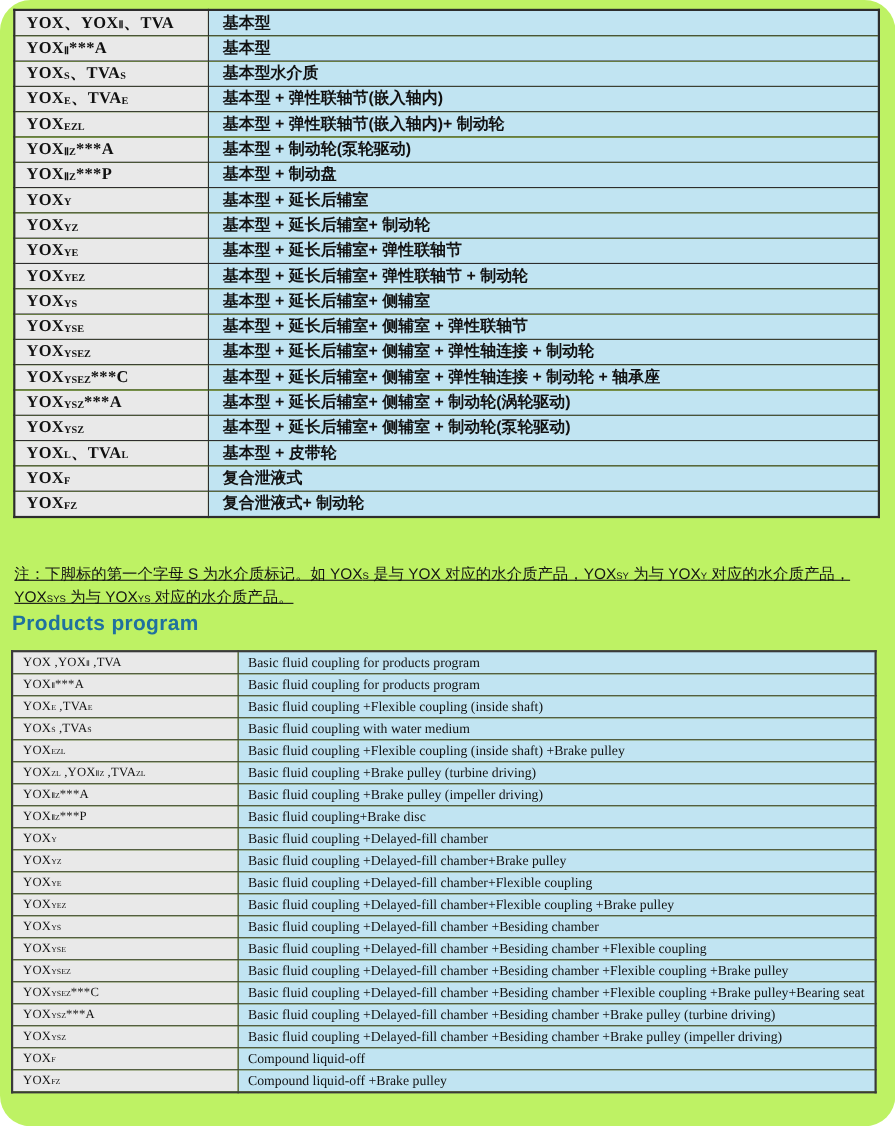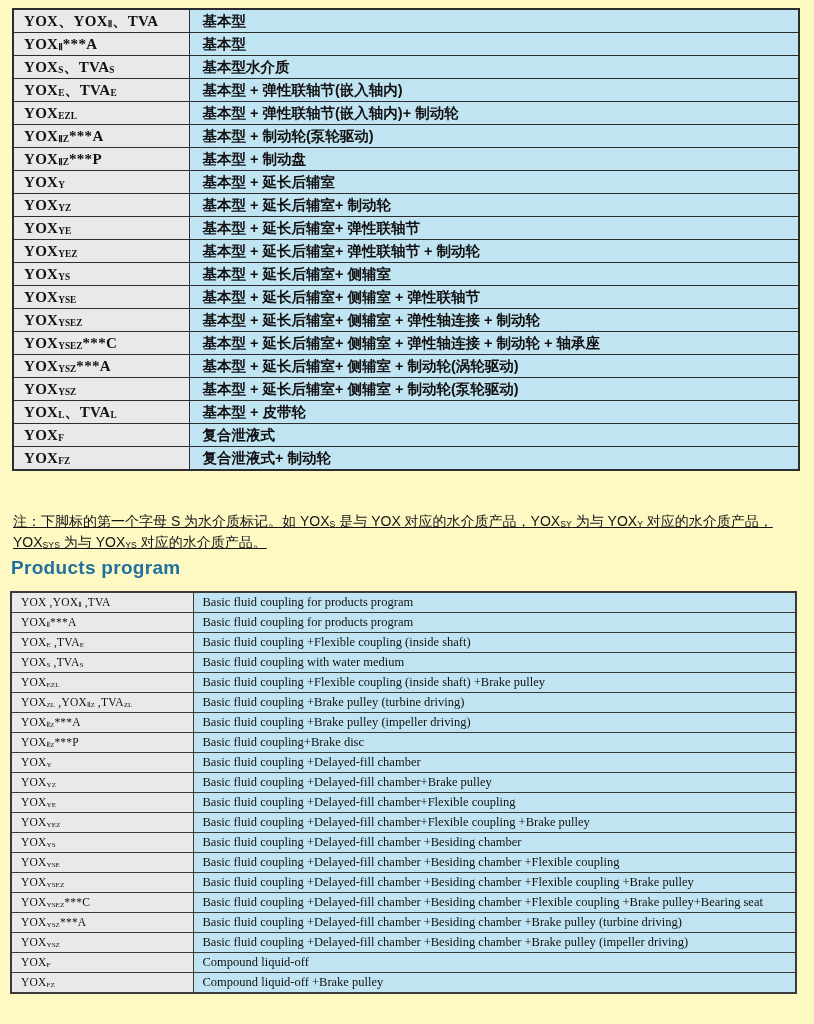--- a/index.html
+++ b/index.html
@@ -10,21 +10,21 @@
     --border2:#3a3a3a;
     --text:#111111;
   }
   *{box-sizing:border-box;}
   html,body{margin:0;padding:0;}
   body{
     width:814px;height:1024px;background:#ffffff;
     font-family:"Liberation Sans", sans-serif;color:var(--text);
     position:relative;overflow:hidden;
   }
-  .page{position:absolute;inset:0;background:#fef9c3;}
+  .page{position:absolute;inset:0;background:#bef264;border-radius:28px;}
 
   
   table.tbl{border-collapse:collapse;table-layout:fixed;}
   .tbl-cn{
     position:absolute;left:12px;top:8px;width:788px;
     border:2px solid var(--border1);
   }
   .tbl-cn td{
     border:1.5px solid var(--border1);
     height:22px;line-height:22px;
@@ -61,21 +61,21 @@
     position:absolute;left:10px;top:591px;width:787px;
     border:2px solid var(--border2);
   }
   .tbl-en td{
     border:1px solid var(--border2);
     height:19.2px;line-height:19px;
     padding:0 9px;white-space:nowrap;overflow:hidden;
     font-family:"Liberation Serif", serif;
   }
   .tbl-en td.model{
-    width:182px;background:var(--model-bg);
+    width:205px;background:var(--model-bg);
     font-size:11.5px;letter-spacing:0.2px;
   }
   .tbl-en td.desc{
     background:var(--desc-bg);
     font-size:12.5px;
     margin-left:40px;
   }
 
   sub{
     font-size:0.62em;

